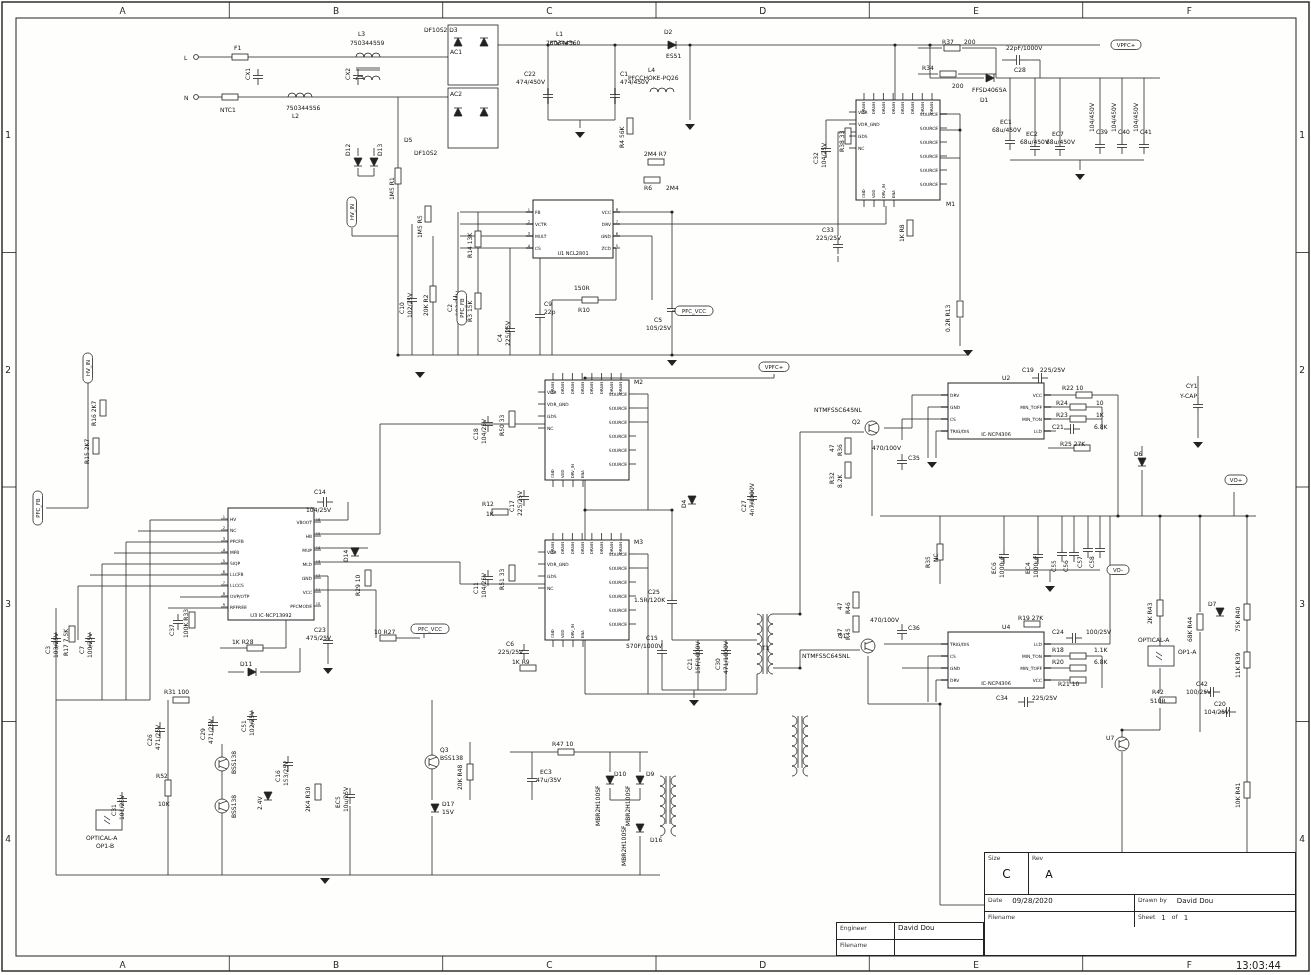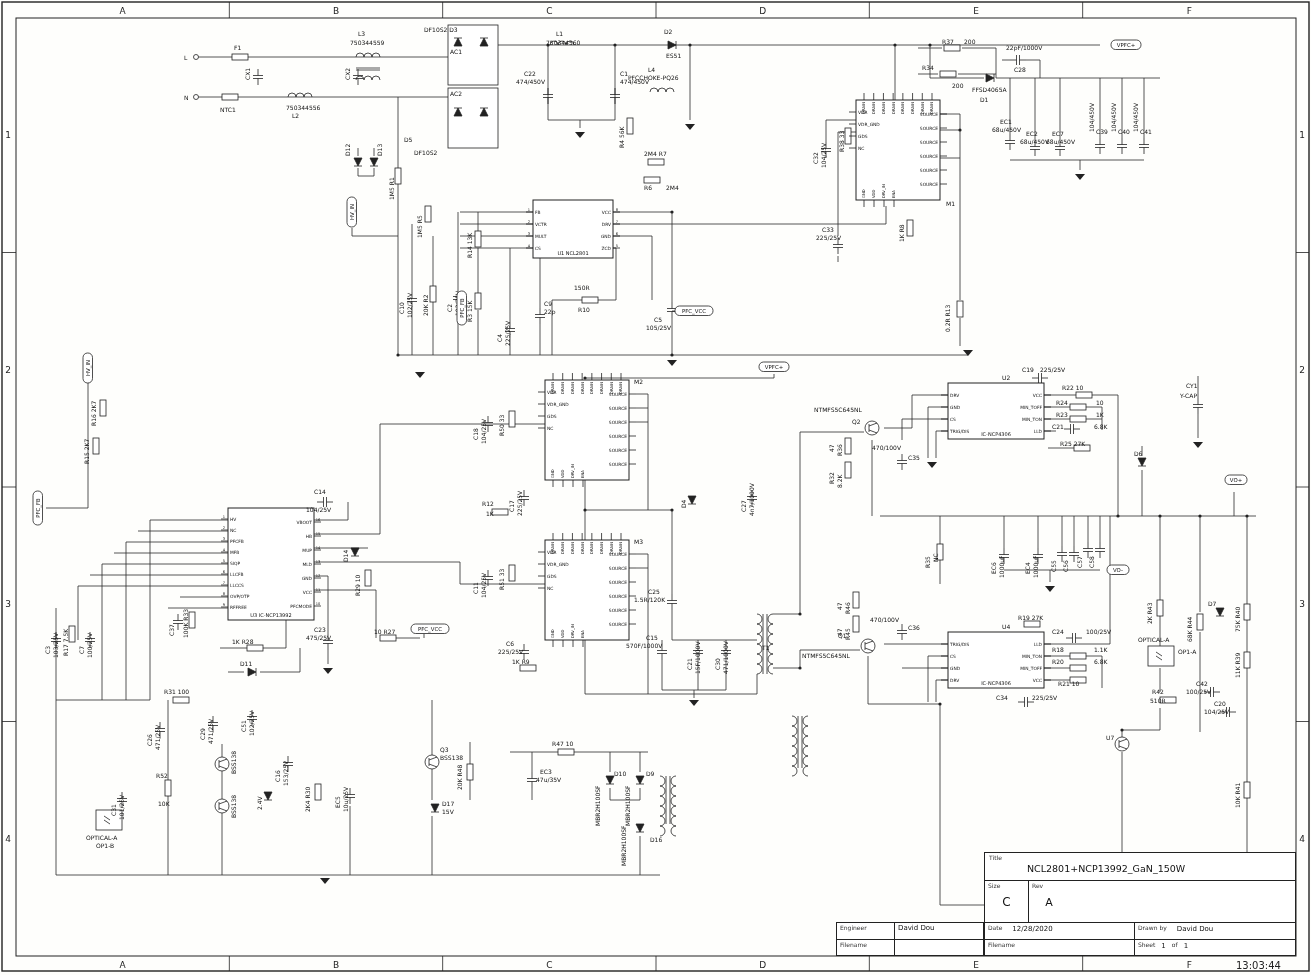--- a/index.html
+++ b/index.html
@@ -1543,38 +1543,34 @@
       <span class="eng-label">Engineer</span>
       <span class="eng-val">David Dou</span>
     </div>
     <div class="eng-row">
       <span class="eng-label">Filename</span>
       <span class="eng-val"></span>
     </div>
   </div>
 
   <div class="tb">
-    <div class="tb-title-row">
-      <span class="cell-label">Title</span>
-      <div class="tb-title">NCL2801+NCP13992_GaN_150W</div>
-    </div>
     <div class="tb-mid-row">
       <div class="tb-size">
         <span class="cell-label">Size</span>
         <div class="tb-size-val">C</div>
       </div>
       <div class="tb-rev">
         <span class="cell-label">Rev</span>
         <div class="tb-rev-val">A</div>
       </div>
     </div>
     <div class="tb-row3">
       <div class="tb-date">
         <span class="cell-label">Date</span>
-        <span class="tb-val">12/28/2020</span>
+        <span class="tb-val">09/28/2020</span>
       </div>
       <div class="tb-drawn">
         <span class="cell-label">Drawn by</span>
         <span class="tb-val">David Dou</span>
       </div>
     </div>
     <div class="tb-row4">
       <div class="tb-file">
         <span class="cell-label">Filename</span>
       </div>

